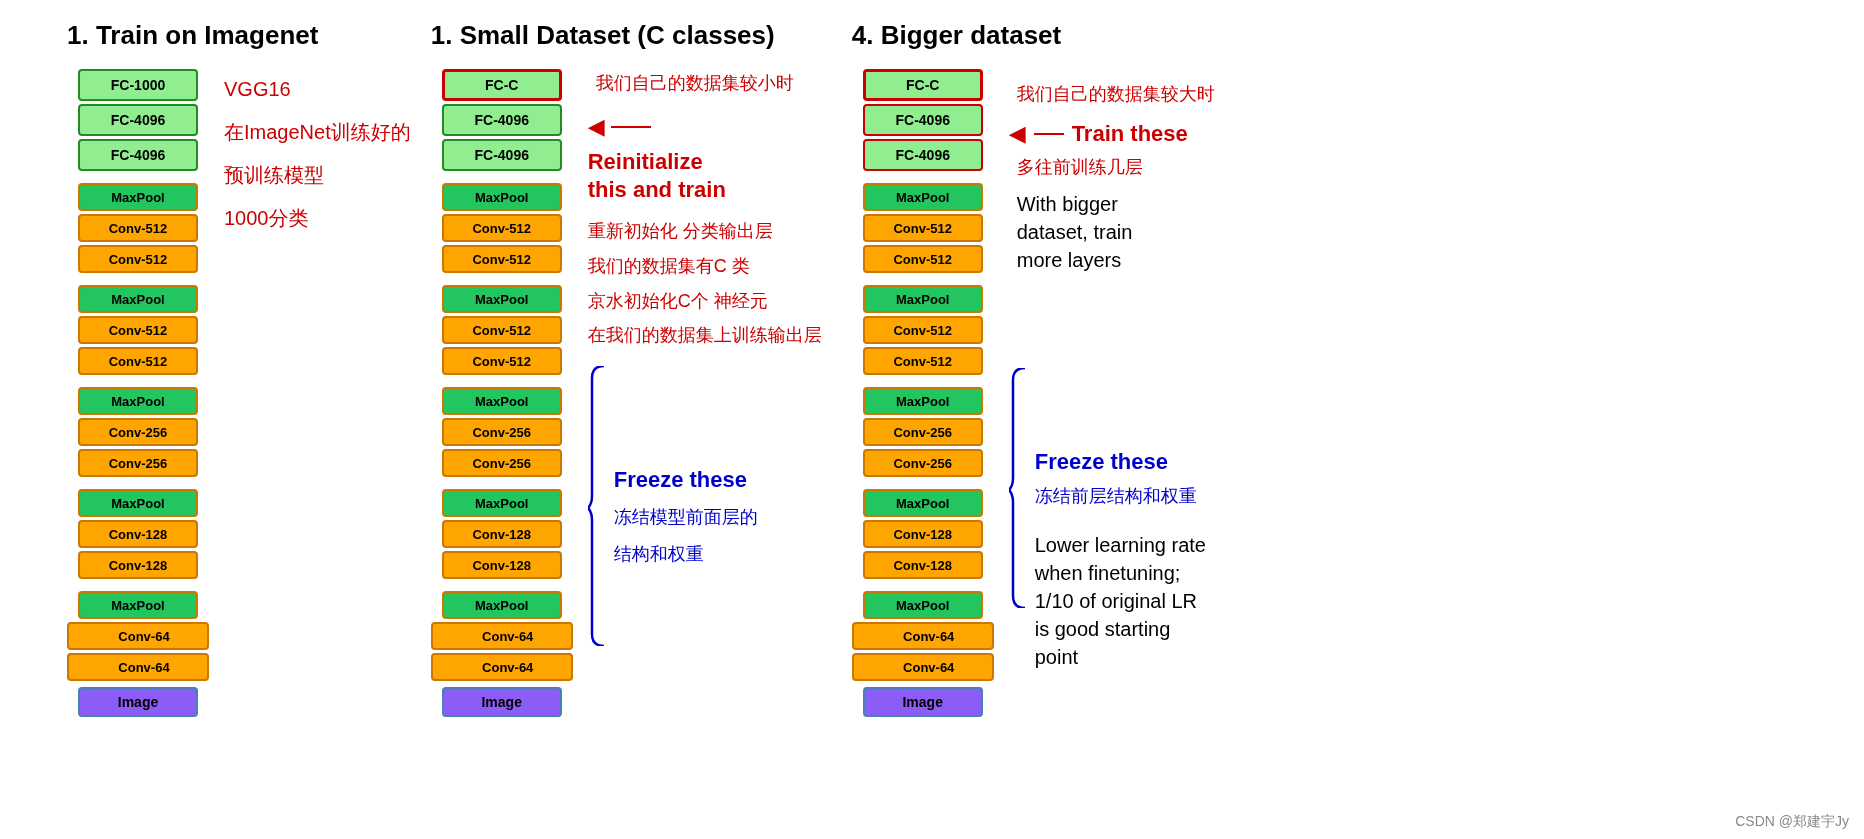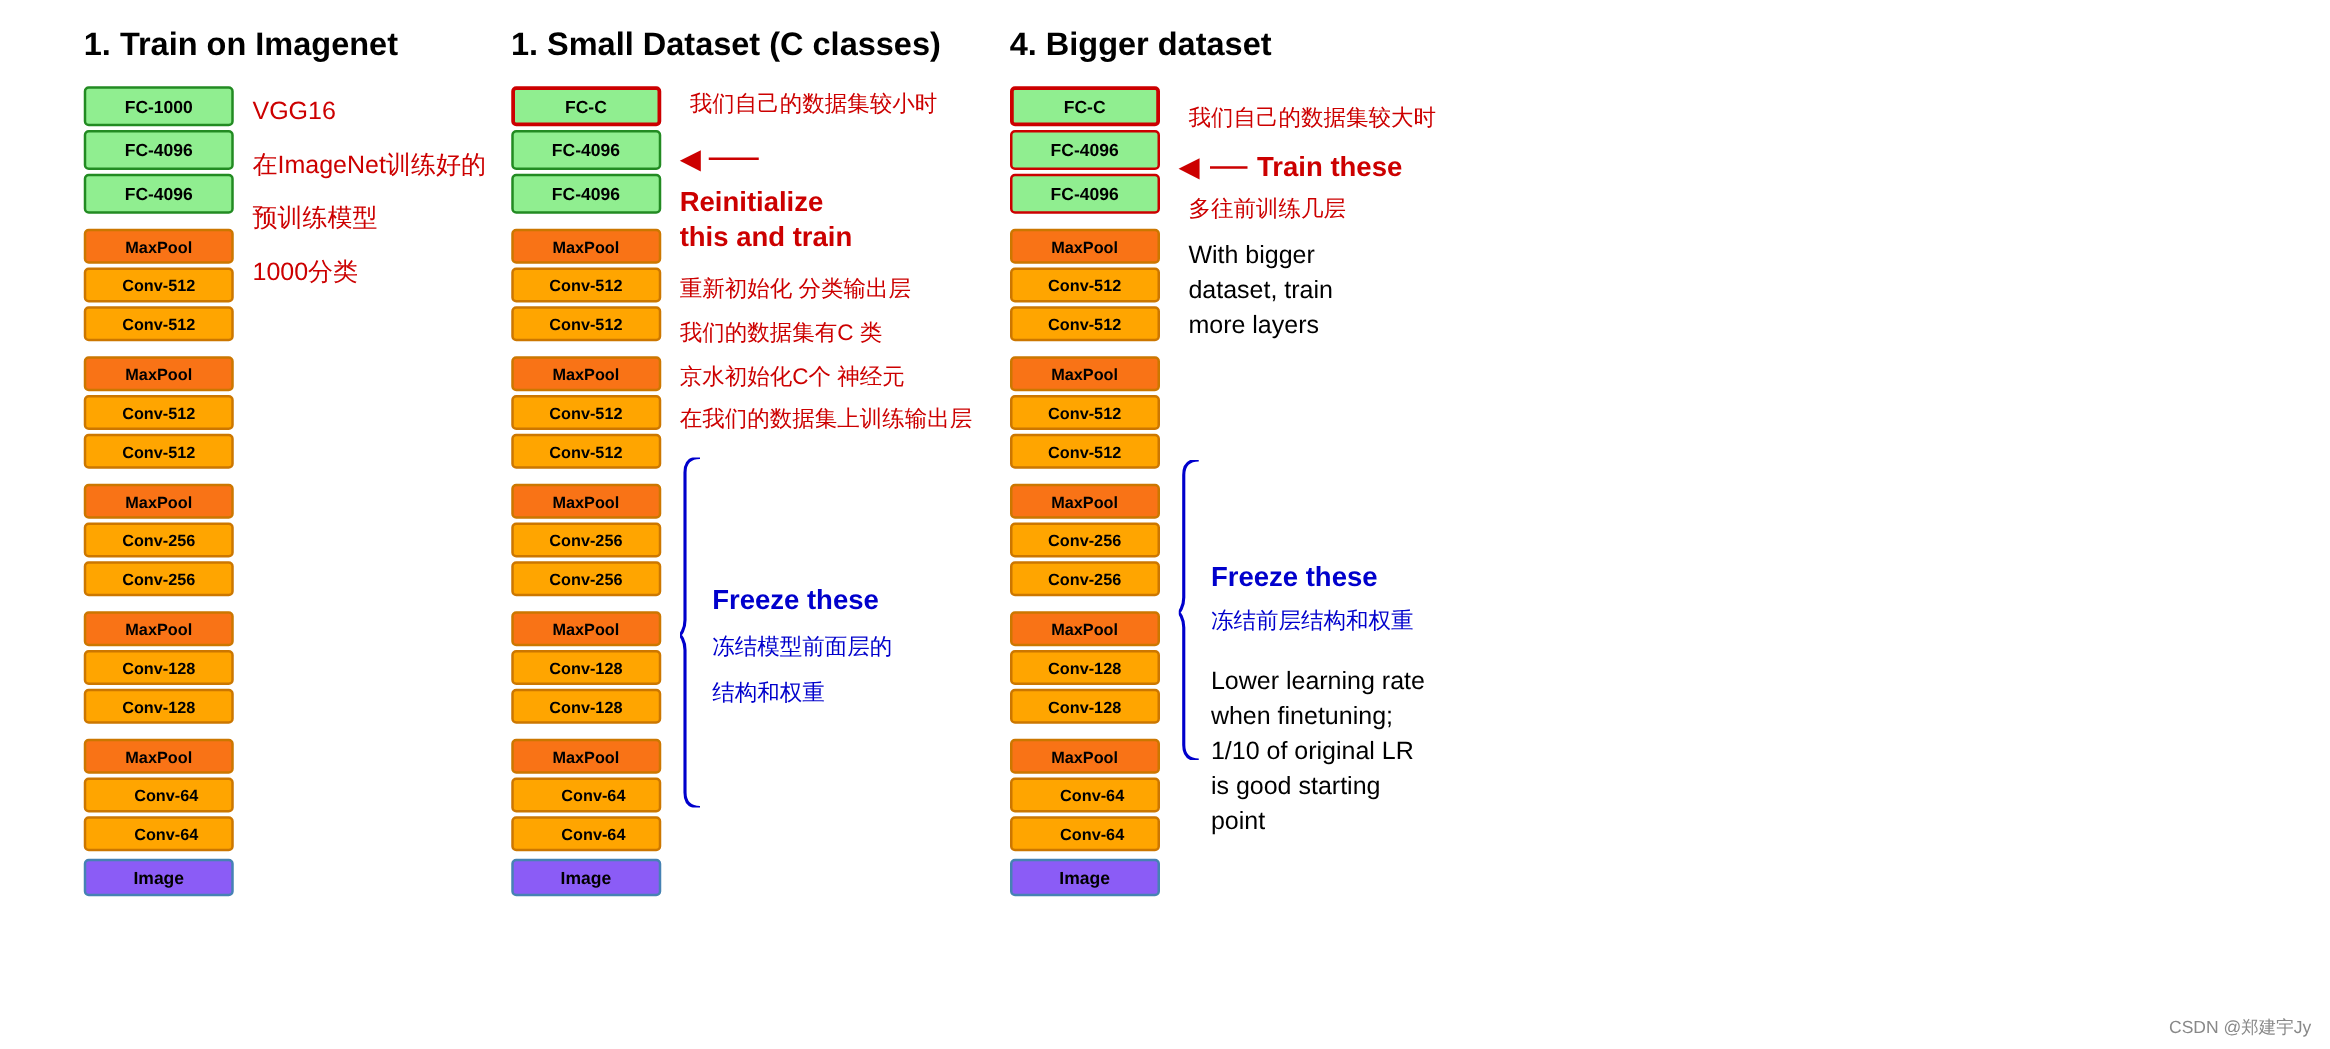--- a/index.html
+++ b/index.html
@@ -61,21 +61,21 @@
 
     .fc-layer-red {
       background: #90EE90;
       border-color: #cc0000;
       border-width: 2px;
       width: 120px;
       height: 32px;
     }
 
     .maxpool-layer {
-      background: #f97316;
+      background: #22c55e;
       border-color: #cc7700;
       width: 120px;
       height: 28px;
       font-size: 13px;
     }
 
     .conv512-layer {
       background: #FFA500;
       border-color: #cc7700;
       width: 120px;
@@ -95,21 +95,21 @@
       background: #FFA500;
       border-color: #cc7700;
       width: 120px;
       height: 28px;
       font-size: 13px;
     }
 
     .conv64-layer {
       background: #FFA500;
       border-color: #cc7700;
-      width: 120px;
+      width: 142px;
       height: 28px;
       font-size: 13px;
       padding-left: 12px;
     }
 
     .image-layer {
       background: #8b5cf6;
       border-color: #4682B4;
       width: 120px;
       height: 30px;

